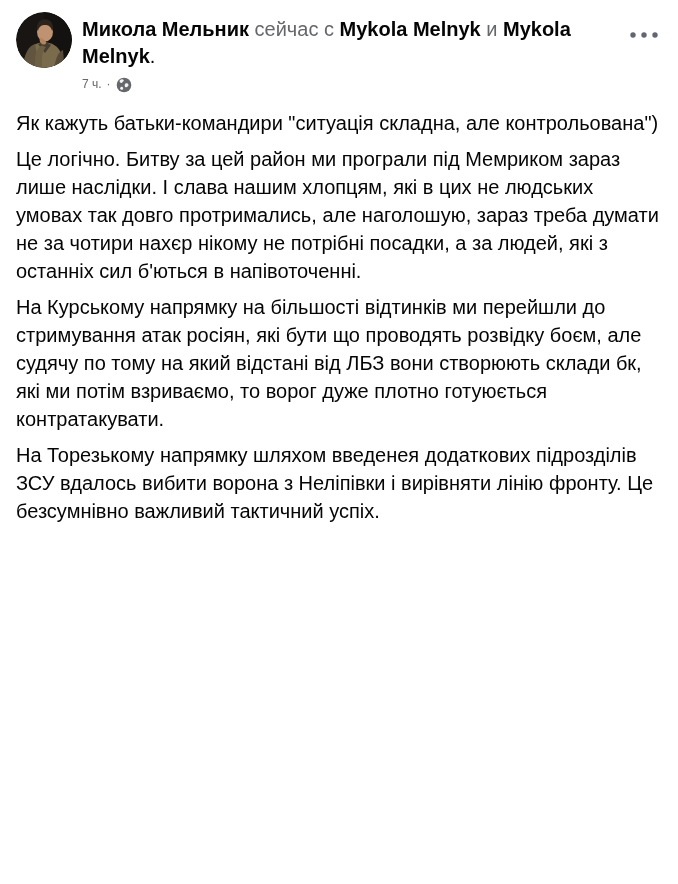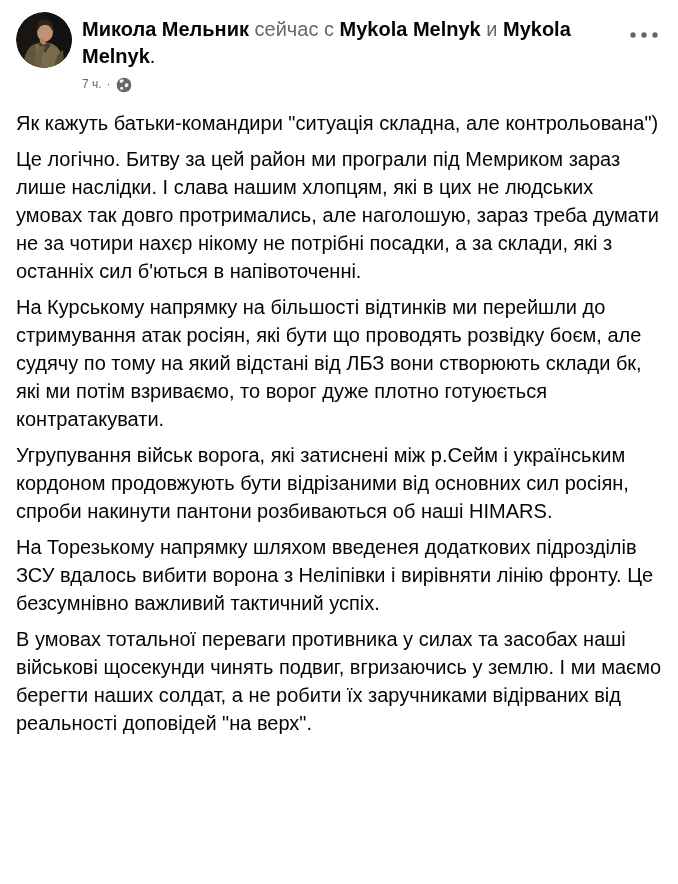--- a/index.html
+++ b/index.html
@@ -134,19 +134,17 @@
         <circle cx="3" cy="3" r="2.7" fill="#606770"></circle>
         <circle cx="14" cy="3" r="2.7" fill="#606770"></circle>
         <circle cx="25" cy="3" r="2.7" fill="#606770"></circle>
       </svg>
     </button>
 
   </header>
 
   <div class="post-body">
     <p>Як кажуть батьки-командири "ситуація складна, але контрольована")</p>
-    <p>Це логічно. Битву за цей район ми програли під Мемриком зараз лише наслідки. І слава нашим хлопцям, які в цих не людських умовах так довго протримались, але наголошую, зараз треба думати не за чотири нахєр нікому не потрібні посадки, а за склади, які з останніх сил б'ються в напівоточенні.</p>
+    <p>Це логічно. Битву за цей район ми програли під Мемриком зараз лише наслідки. І слава нашим хлопцям, які в цих не людських умовах так довго протримались, але наголошую, зараз треба думати не за чотири нахєр нікому не потрібні посадки, а за людей, які з останніх сил б'ються в напівоточенні.</p>
     <p>На Курському напрямку на більшості відтинків ми перейшли до стримування атак росіян, які бути що проводять розвідку боєм, але судячу по тому на який відстані від ЛБЗ вони створюють склади бк, які ми потім взриваємо, то ворог дуже плотно готуюється контратакувати.</p>
-    <p>Угрупування військ ворога, які затиснені між р.Сейм і українським кордоном продовжують бути відрізаними від основних сил росіян, спроби накинути пантони розбиваються об наші HIMARS.</p>
     <p>На Торезькому напрямку шляхом введенея додаткових підрозділів ЗСУ вдалось вибити ворона з Неліпівки і вирівняти лінію фронту. Це безсумнівно важливий тактичний успіх.</p>
-    <p>В умовах тотальної переваги противника у силах та засобах наші військові щосекунди чинять подвиг, вгризаючись у землю. І ми маємо берегти наших солдат, а не робити їх заручниками відірваних від реальності доповідей "на верх".</p>
   </div>
 </article>
 
 </body></html>

